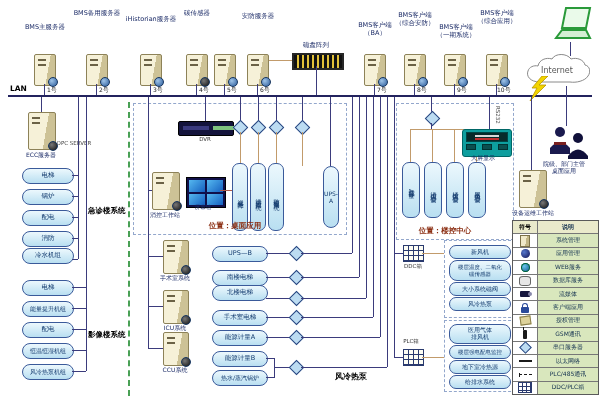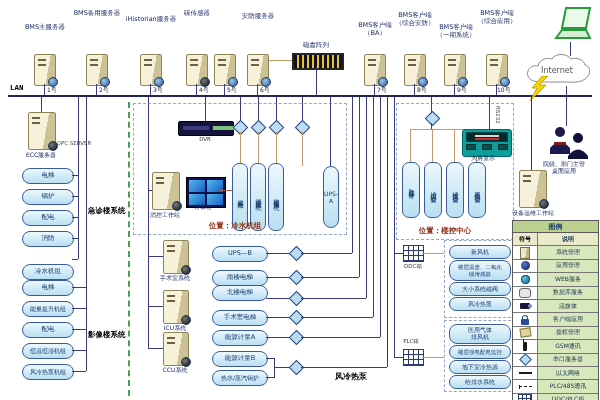--- a/index.html
+++ b/index.html
@@ -6,21 +6,21 @@
   .canvas{position:relative;width:600px;height:400px;background:#ffffff;overflow:hidden;
           font-family:"DejaVu Sans",sans-serif;}
   .abs{position:absolute;}
   
   .ln{position:absolute;background:#3b3b7c;}
   .ln-lan{position:absolute;background:#23235e;}
   .ln-t{background:#c29b6b;}
   .ln-r{background:#b05a4a;}
   
   .lbl{position:absolute;font-size:6.5px;color:#1a2a66;text-align:center;line-height:1.2;white-space:pre-line;}
-  .lbl-k{color:#000;font-family:Liberation Mono, monospace;}
+  .lbl-k{color:#000;}
   .lbl-b{font-weight:bold;color:#000;font-size:7.5px;}
   .lbl-m{font-weight:bold;color:#8b2e12;font-size:7.5px;}
   .port{position:absolute;font-size:6px;color:#222;}
   
   .node{position:absolute;background:linear-gradient(180deg,#ecf8fd 0%,#b9dff1 100%);
         border:1px solid #3a5a9a;border-radius:8px;color:#123a6e;font-size:6.5px;
         display:flex;align-items:center;justify-content:center;text-align:center;
         line-height:1.15;white-space:pre-line;}
   .vnode{writing-mode:vertical-rl;letter-spacing:1px;border-radius:7px;}
   .stack{word-break:break-all;line-height:1.25;font-size:6px;}
@@ -186,21 +186,21 @@
   <div class="lbl" style="left:16px;top:151px;width:50px;font-size:6px">ECC服务器</div>
   <div class="lbl" style="left:52px;top:140px;width:44px;font-size:5.5px;color:#444">OPC SERVER</div>
 
   <div class="ln" style="left:78px;top:97px;width:1px;height:162px"></div>
   <div class="ln" style="left:86px;top:97px;width:1px;height:274px"></div>
 
   <div class="node" style="left:22px;top:168px;width:50px;height:14px">电梯</div>
   <div class="node" style="left:22px;top:189px;width:50px;height:14px">锅炉</div>
   <div class="node" style="left:22px;top:210px;width:50px;height:14px">配电</div>
   <div class="node" style="left:22px;top:231px;width:50px;height:14px">消防</div>
-  <div class="node" style="left:22px;top:264px;width:50px;height:14px">冷水机组</div>
+  <div class="node" style="left:22px;top:248px;width:50px;height:14px">冷水机组</div>
   <div class="ln" style="left:72px;top:175px;width:6px;height:1px"></div>
   <div class="ln" style="left:72px;top:196px;width:6px;height:1px"></div>
   <div class="ln" style="left:72px;top:217px;width:6px;height:1px"></div>
   <div class="ln" style="left:72px;top:238px;width:6px;height:1px"></div>
   <div class="ln" style="left:72px;top:259px;width:6px;height:1px"></div>
   <div class="lbl lbl-b" style="left:88px;top:206px;width:44px;text-align:left">急诊楼系统</div>
 
   <div class="node" style="left:22px;top:280px;width:50px;height:14px">电梯</div>
   <div class="node" style="left:22px;top:301px;width:50px;height:14px;font-size:6px">能量提升机组</div>
   <div class="node" style="left:22px;top:322px;width:50px;height:14px">配电</div>
@@ -243,21 +243,21 @@
   <div class="ln ln-t" style="left:240px;top:132px;width:1px;height:31px"></div>
   <div class="ln ln-t" style="left:258px;top:132px;width:1px;height:31px"></div>
   <div class="ln ln-t" style="left:276px;top:132px;width:1px;height:31px"></div>
   <div class="ln ln-t" style="left:302px;top:132px;width:1px;height:34px"></div>
   <div class="ln" style="left:330px;top:97px;width:1px;height:69px"></div>
 
   <div class="node vnode" style="left:232px;top:163px;width:14px;height:66px;font-size:6px">视频矩阵</div>
   <div class="node vnode" style="left:250px;top:163px;width:14px;height:66px;font-size:6px">消防监控系统</div>
   <div class="node vnode" style="left:268px;top:163px;width:14px;height:66px;font-size:6px">防盗报警系统</div>
   <div class="node stack" style="left:323px;top:166px;width:14px;height:60px">UPS-A</div>
-  <div class="lbl lbl-m" style="left:190px;top:221px;width:90px">位置：冷水机组</div>
+  <div class="lbl lbl-m" style="left:190px;top:221px;width:90px">位置：桌面应用</div>
 
   <div class="ln" style="left:148px;top:256px;width:15px;height:1px"></div>
   <div class="ln" style="left:148px;top:306px;width:15px;height:1px"></div>
   <div class="ln" style="left:148px;top:348px;width:15px;height:1px"></div>
   <div class="tower tower-dk" style="left:163px;top:240px;width:24px;height:32px"></div>
   <div class="lbl" style="left:150px;top:274px;width:50px;font-size:6px">手术室系统</div>
   <div class="tower tower-dk" style="left:163px;top:290px;width:24px;height:32px"></div>
   <div class="lbl" style="left:150px;top:324px;width:50px;font-size:6px">ICU系统</div>
   <div class="tower tower-dk" style="left:163px;top:332px;width:24px;height:32px"></div>
   <div class="lbl" style="left:150px;top:366px;width:50px;font-size:6px">CCU系统</div>
@@ -348,21 +348,20 @@
   <div class="gridbox" style="left:403px;top:349px;width:19px;height:15px"></div>
   <div class="ln ln-t" style="left:422px;top:357px;width:22px;height:1px"></div>
   <div class="dash" style="left:444px;top:320px;width:70px;height:70px"></div>
   <div class="node" style="left:449px;top:324px;width:60px;height:18px;font-size:6px">医用气体
 排风机</div>
   <div class="node" style="left:449px;top:345px;width:60px;height:12px;font-size:5.5px">楼层强电配电监控</div>
   <div class="node" style="left:449px;top:360px;width:60px;height:12px;font-size:6px">地下室冷热源</div>
   <div class="node" style="left:449px;top:375px;width:60px;height:12px;font-size:6px">给排水系统</div>
 
   <div class="legend">
-    <div class="lg-title">图例</div>
     <div class="lg-row lg-head">
       <span class="lg-ico">符号</span>
       <span class="lg-txt">说明</span>
     </div>
     <div class="lg-row">
         <span class="lg-ico">
           <i class="li li-tower"></i>
         </span>
         <span class="lg-txt">系统管理</span>
       </div>

